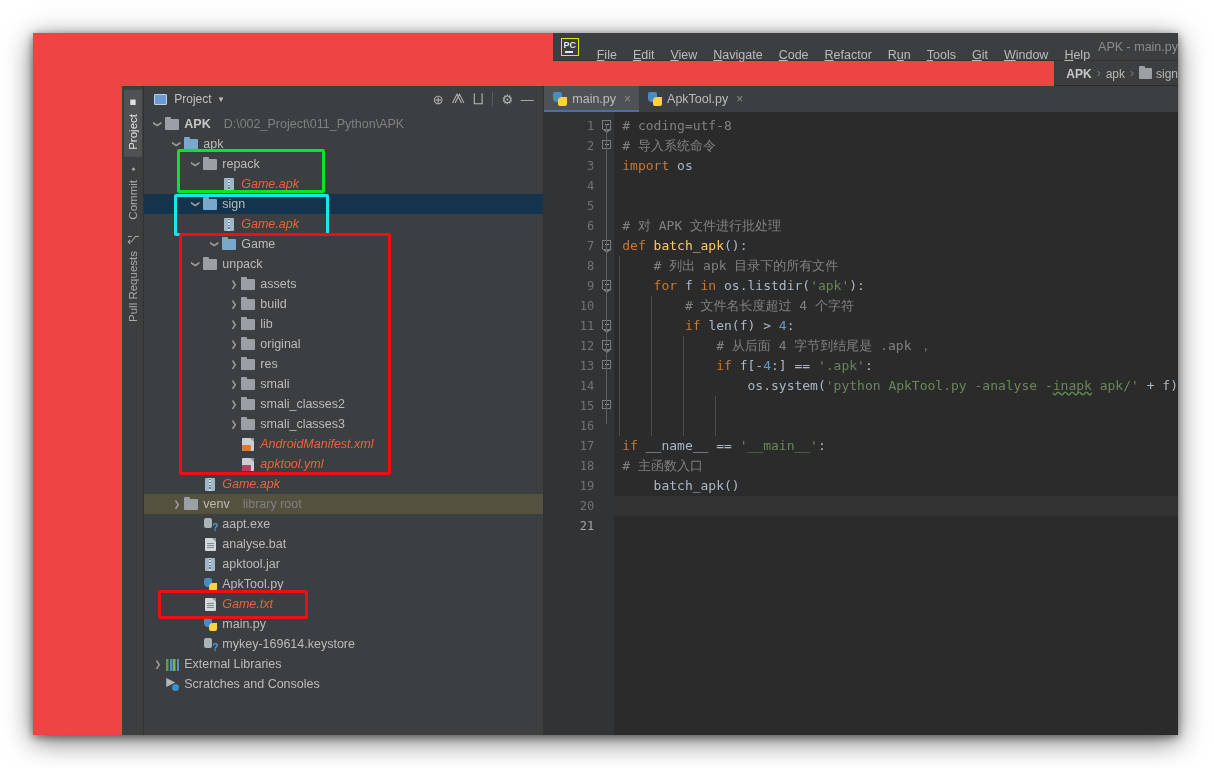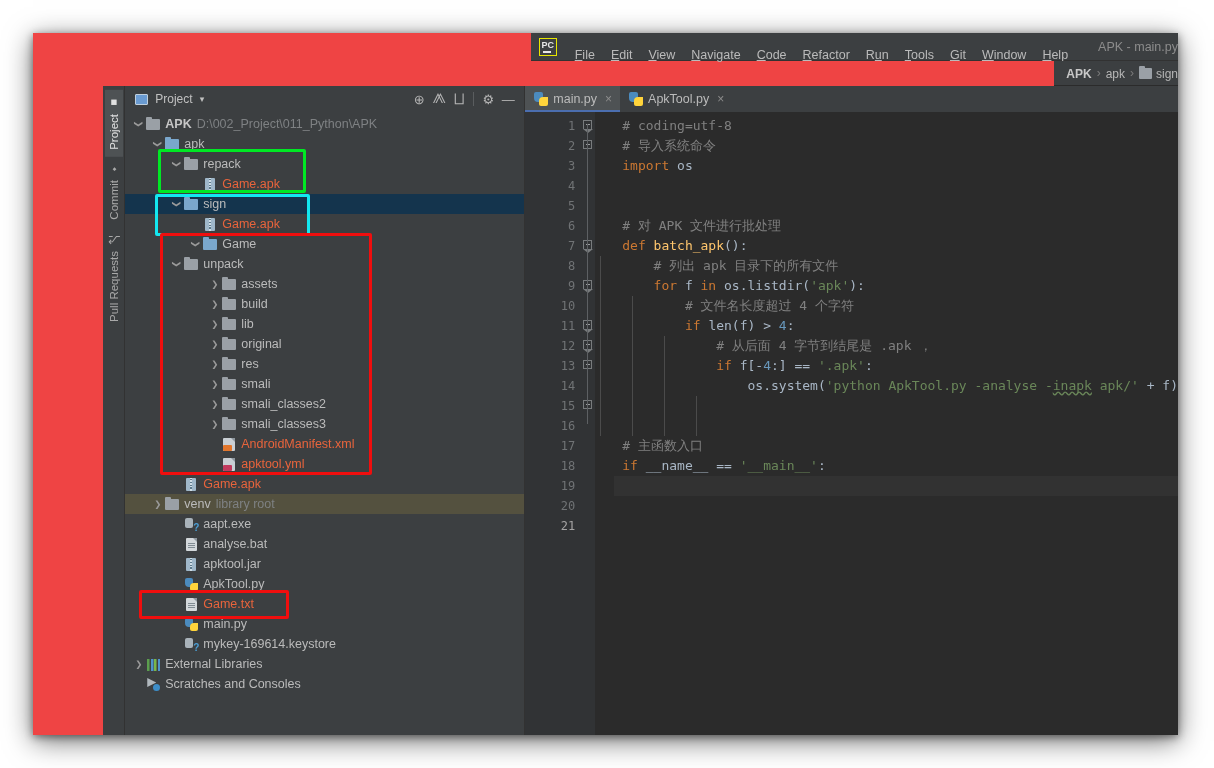--- a/index.html
+++ b/index.html
@@ -43,21 +43,21 @@
   #pc-logo::after {
     content: ""; position: absolute; left: 3px; bottom: 2px;
     width: 8px; height: 1.6px; background: #e6e6e6;
   }
   .menu-item {
     color: #bbbbbb; font-size: 12.5px;
     padding: 2px 8px; cursor: default; white-space: nowrap; margin-top: 17px;
   }
   .menu-item .mn { text-decoration: underline; }
   #window-title {
-    color: #8c8c8c; font-size: 12.5px; margin-left: 22px; white-space: nowrap;
+    color: #8c8c8c; font-size: 12.5px; white-space: nowrap;
   }
 
   
   #breadcrumb {
     height: 25px; min-height: 25px;
     background: #3c3f41;
     display: flex; align-items: center;
     padding-left: 12px; gap: 4px;
     border-bottom: 1px solid #2b2b2b;
   }
@@ -134,22 +134,22 @@
   .row.selected { background: #14344d; }
   .row.hovered  { background: #54513f; }
   .arrow {
     width: 11px; min-width: 11px; text-align: center;
     color: #9a9a9a; font-size: 8.5px; margin-right: 1px;
   }
   .arrow.empty { color: transparent; }
   .ico { width: 16px; min-width: 16px; margin-right: 4px; position: relative; height: 14px; }
   .label { color: #bbbbbb; }
   .label.bold { font-weight: bold; color: #c6c6c6; }
-  .label.red { color: #e8643c; }
-  .sublabel { color: #7e8183; margin-left: 5px; }
+  .label.red { color: #e8643c; font-style: italic; }
+  .sublabel { color: #7e8183; margin-left: 13px; }
 
   
   .ic-folder {
     width: 14px; height: 11px; background: #9aa0a6; border-radius: 1px;
     position: absolute; left: 1px; top: 2px;
   }
   .ic-folder::before {
     content: ""; position: absolute; left: 0; top: -2.5px;
     width: 6px; height: 3px; background: #9aa0a6; border-radius: 1px 1px 0 0;
   }
@@ -314,21 +314,21 @@
   .fbar {
     position: absolute; left: 6px; width: 1px; background: #5d6063;
   }
 
   #code {
     flex: 1; padding-top: 4px; position: relative; overflow: hidden;
     font-family: "DejaVu Sans Mono", monospace; font-size: 13px;
   }
   .cline {
     height: 20px; line-height: 20px; white-space: pre;
-    padding-left: 8px; color: #a9b7c6; margin-left: 19px;
+    padding-left: 8px; color: #a9b7c6;
   }
   .cline.cur { background: #323232; }
   .cmt { color: #808080; }
   .kw  { color: #cc7832; }
   .str { color: #6a8759; }
   .num { color: #6897bb; }
   .fn  { color: #ffc66d; }
   .def { color: #a9b7c6; }
   .typo { text-decoration: underline wavy #6a8759; text-decoration-skip-ink: none; }
 
@@ -728,22 +728,23 @@
             <div class="cline"><span class="kw">def </span><span class="fn">batch_apk</span><span class="def">():</span></div>
             <div class="cline"><span class="cmt">    # 列出 apk 目录下的所有文件</span></div>
             <div class="cline"><span class="def">    </span><span class="kw">for </span><span class="def">f </span><span class="kw">in </span><span class="def">os.listdir(</span><span class="str">'apk'</span><span class="def">):</span></div>
             <div class="cline"><span class="cmt">        # 文件名长度超过 4 个字符</span></div>
             <div class="cline"><span class="def">        </span><span class="kw">if </span><span class="def">len(f) &gt; </span><span class="num">4</span><span class="def">:</span></div>
             <div class="cline"><span class="cmt">            # 从后面 4 字节到结尾是 .apk ，</span></div>
             <div class="cline"><span class="def">            </span><span class="kw">if </span><span class="def">f[-</span><span class="num">4</span><span class="def">:] == </span><span class="str">'.apk'</span><span class="def">:</span></div>
             <div class="cline"><span class="def">                os.system(</span><span class="str">'python ApkTool.py -analyse -</span><span class="str typo">inapk</span><span class="str"> apk/'</span><span class="def"> + f)</span></div>
             <div class="cline">&nbsp;</div>
             <div class="cline">&nbsp;</div>
+            <div class="cline"><span class="kw">if </span><span class="def">__name__ == </span><span class="str">'__main__'</span><span class="def">:</span></div>
             <div class="cline"><span class="cmt"># 主函数入口</span></div>
-            <div class="cline"><span class="kw">if </span><span class="def">__name__ == </span><span class="str">'__main__'</span><span class="def">:</span></div>
+            <div class="cline"><span class="def">    batch_apk()</span></div>
             <div class="cline cur">&nbsp;</div>
             <div class="indent-guide" style="left: 5px; top: 144px; height: 180px;"></div>
             <div class="indent-guide" style="left: 37px; top: 184px; height: 140px;"></div>
             <div class="indent-guide" style="left: 69px; top: 224px; height: 100px;"></div>
             <div class="indent-guide" style="left: 101px; top: 284px; height: 40px;"></div>
           </div>
       </div>
     </div>
 
   </div>

